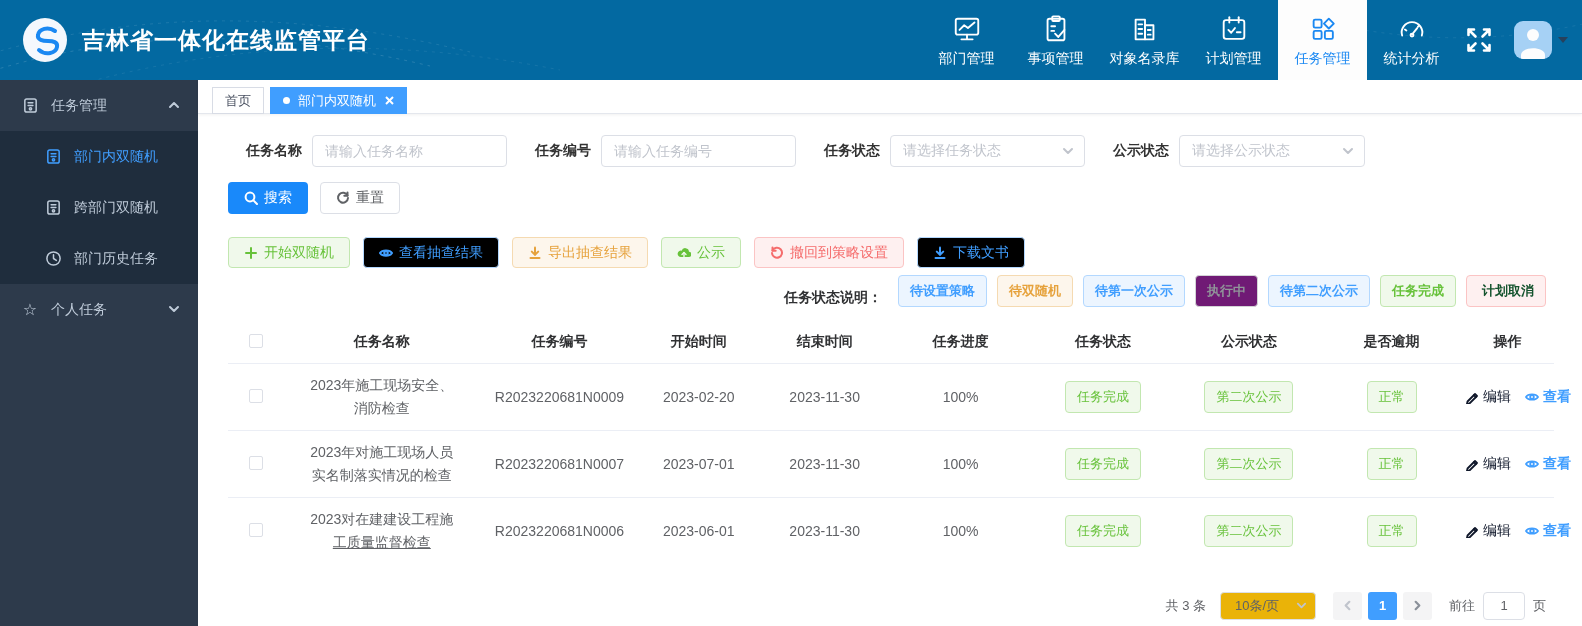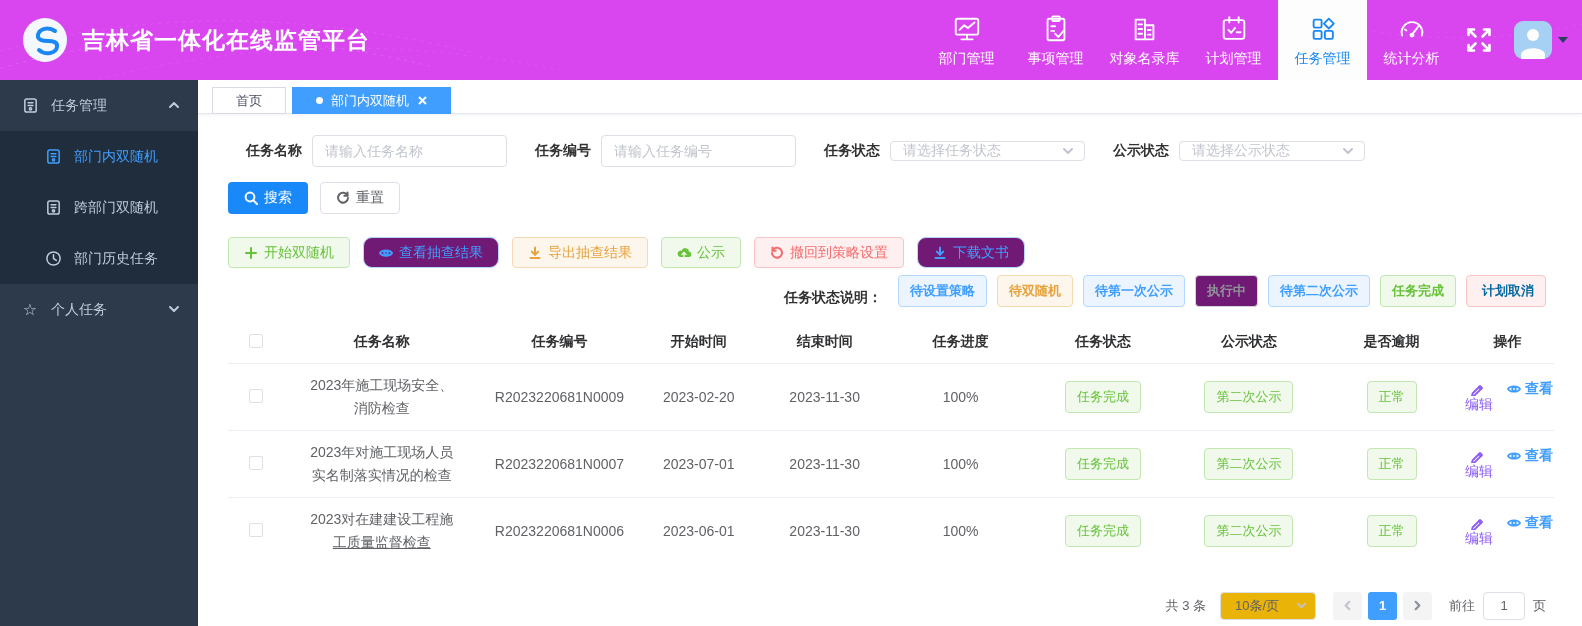--- a/index.html
+++ b/index.html
@@ -1,20 +1,20 @@
 <!DOCTYPE html>
 <html><head>
 <meta charset="utf-8">
 <style>
   * { margin:0; padding:0; box-sizing:border-box; }
   html,body { width:1582px; height:626px; overflow:hidden;
     font-family:"Liberation Sans","DejaVu Sans",sans-serif; background:#fff; color:#606266; }
 
   
-  .header { position:relative; height:80px; background:#d946ef; display:flex; align-items:center; overflow:hidden; }
+  .header { position:relative; height:80px; background:#0369a1; display:flex; align-items:center; overflow:hidden; }
   .header-waves { position:absolute; inset:0; pointer-events:none; }
   .logo { width:46px; height:46px; margin:0 14px 0 22px; flex:0 0 auto; position:relative; z-index:1; }
   .app-title { color:#fff; font-size:23px; font-weight:bold; letter-spacing:1px; position:relative; z-index:1; }
   .header-right { margin-left:auto; display:flex; align-items:center; height:80px; position:relative; z-index:1; }
   .nav-item { width:89px; height:80px; display:flex; flex-direction:column; align-items:center; justify-content:center;
     color:#fff; cursor:pointer; }
   .nav-item .nav-ic { height:34px; display:flex; align-items:center; }
   .nav-item svg { width:30px; height:30px; stroke:currentColor; fill:none; stroke-width:2; stroke-linecap:round; stroke-linejoin:round; }
   .nav-label { font-size:14px; margin-top:4px; }
   .nav-item.active { background:#fdfdfd; color:#1a88f2; }
@@ -35,77 +35,77 @@
   .side-item .chev { margin-left:auto; }
   .side-item .chev svg { width:12px; height:12px; stroke-width:2; }
   .submenu { background:#1f2d3d; }
   .submenu .side-item { padding-left:44px; }
   .side-item.active { color:#409eff; }
   .star-glyph { font-size:16px; line-height:1; }
 
   
   .content { flex:1; background:#fff; }
   .tabbar { height:34px; padding:7px 0 0 14px; border-bottom:1px solid #e4e7ed; box-shadow:0 1px 3px rgba(0,0,0,.06); display:flex; }
-  .tab { height:27px; display:inline-flex; align-items:center; padding:0 23px; border:1px solid #d8dce5; background:#fff;
+  .tab { height:27px; display:inline-flex; align-items:center; padding:0 12px; border:1px solid #d8dce5; background:#fff;
     color:#495060; font-size:13px; margin-right:6px; cursor:pointer; }
   .tab.active { background:#409eff; border-color:#409eff; color:#fff; }
   .tab-dot { width:7px; height:7px; border-radius:50%; background:#fff; margin-right:8px; }
   .tab-close { margin-left:9px; display:flex; }
   .tab-close svg { width:9px; height:9px; stroke:#fff; stroke-width:2; }
 
   
   .filter-row { display:flex; align-items:center; margin:21px 0 0 48px; }
   .f-group { display:flex; align-items:center; margin-right:28px; }
   .f-label { font-size:14px; font-weight:bold; color:#333; margin-right:10px; white-space:nowrap; }
   .f-input { width:195px; height:32px; border:1px solid #dcdfe6; border-radius:4px; padding:0 12px; font-size:14px; color:#606266;
     font-family:inherit; outline:none; }
   .f-input::placeholder { color:#c0c4cc; }
-  .f-select { width:195px; height:20px; border:1px solid #dcdfe6; border-radius:4px; padding:0 10px 0 12px; font-size:14px;
+  .f-select { width:195px; height:32px; border:1px solid #dcdfe6; border-radius:4px; padding:0 10px 0 12px; font-size:14px;
     color:#c0c4cc; display:flex; align-items:center; justify-content:space-between; cursor:pointer; background:#fff; }
   .f-select.narrow { width:186px; }
   .f-select svg { width:12px; height:12px; stroke:#c0c4cc; stroke-width:2; fill:none; stroke-linecap:round; stroke-linejoin:round; }
 
   
   .btn-row { margin:15px 0 0 30px; display:flex; }
   .btn { height:32px; border-radius:4px; font-size:14px; padding:0 15px; display:inline-flex; align-items:center; cursor:pointer;
     border:1px solid transparent; font-family:inherit; }
   .btn .b-ic { display:flex; margin-right:6px; }
   .btn svg { width:14px; height:14px; stroke:currentColor; fill:none; stroke-width:2; stroke-linecap:round; stroke-linejoin:round; }
   .btn-primary-solid { background:#1989fa; color:#fff; }
   .btn-default { background:#fff; border-color:#dcdfe6; color:#606266; margin-left:12px; }
 
   .action-row { margin:23px 0 0 30px; display:flex; }
   .action-row .btn { height:31px; margin-right:13px; }
   .plain-success { background:#f0f9eb; border-color:#c2e7b0; color:#67c23a; }
-  .plain-primary { background:#701a75; border-color:#b3d8ff; color:#409eff;border-radius:9px; }
+  .plain-primary { background:#000000; border-color:#b3d8ff; color:#409eff; }
   .plain-warning { background:#fdf6ec; border-color:#f5dab1; color:#e6a23c; }
   .plain-danger  { background:#fef0f0; border-color:#fbc4c4; color:#f56c6c; }
 
   
   .legend-row { display:flex; align-items:flex-end; justify-content:flex-end; margin:7px 36px 0 0; }
   .legend-label { font-size:14px; font-weight:bold; color:#303133; margin-right:6px; }
   .badge { font-size:13px; padding:6px 11px; border-radius:4px; border:1px solid transparent; margin-left:10px; cursor:default;font-weight:bold; }
   .b-primary { background:#ecf5ff; border-color:#b3d8ff; color:#409eff; }
   .b-warning { background:#fdf6ec; border-color:#f5dab1; color:#e6a23c; }
   .b-info    { background:#701a75; border-color:#d3d4d6; color:#909399; }
   .b-success { background:#f0f9eb; border-color:#c2e7b0; color:#67c23a; }
-  .b-danger  { background:#fef0f0; border-color:#fbc4c4; color:#0369a1;padding-left:15px; }
+  .b-danger  { background:#fef0f0; border-color:#fbc4c4; color:#14532d;padding-left:15px; }
 
   
   table { width:1326px; margin:13px 28px 0 30px; border-collapse:collapse; font-size:14px; table-layout:fixed; }
   thead th { font-weight:bold; color:#303133; padding:13px 0 12px; text-align:center; }
   tbody td { color:#606266; text-align:center; padding:10px 4px; height:66px; border-top:1px solid #ebeef5; }
   .name-line { display:block; line-height:1.65;text-align:center; }
   .u { text-decoration:underline; }
   .cbx { width:14px; height:14px; border:1px solid #dcdfe6; border-radius:2px; background:#fff; display:inline-block; cursor:pointer; }
   .tbadge { display:inline-block; font-size:13px; padding:6px 11px; border-radius:4px;
     background:#f0f9eb; border:1px solid #c2e7b0; color:#67c23a; }
   .ops { white-space:nowrap; }
   .op-link { display:inline-flex; align-items:center; font-size:14px; cursor:pointer; }
-  .op-edit { color:#8b5cf6; margin-right:14px;flex-direction:column; }
+  .op-edit { color:#0f172a; margin-right:14px; }
   .op-view { color:#409eff; font-weight:bold; }
   .op-link svg { width:14px; height:14px; margin-right:4px; stroke:currentColor; fill:none; stroke-width:1.8; stroke-linecap:round; stroke-linejoin:round; }
 
   
   .pager { display:flex; align-items:center; justify-content:flex-end; margin:27px 36px 0 0; font-size:13px; color:#606266; }
   .pager-total { margin-right:14px; }
   .size-select { width:96px; height:28px; border:1px solid #dcdfe6; border-radius:4px; display:flex; align-items:center;
     justify-content:space-between; padding:0 8px 0 14px; color:#606266; cursor:pointer; margin-right:14px; background:#eab308; }
   .size-select svg { width:11px; height:11px; stroke:#c0c4cc; stroke-width:2; fill:none; stroke-linecap:round; stroke-linejoin:round; }
   .pg-btn { width:29px; height:28px; border-radius:3px; background:#f4f4f5; display:flex; align-items:center; justify-content:center;

